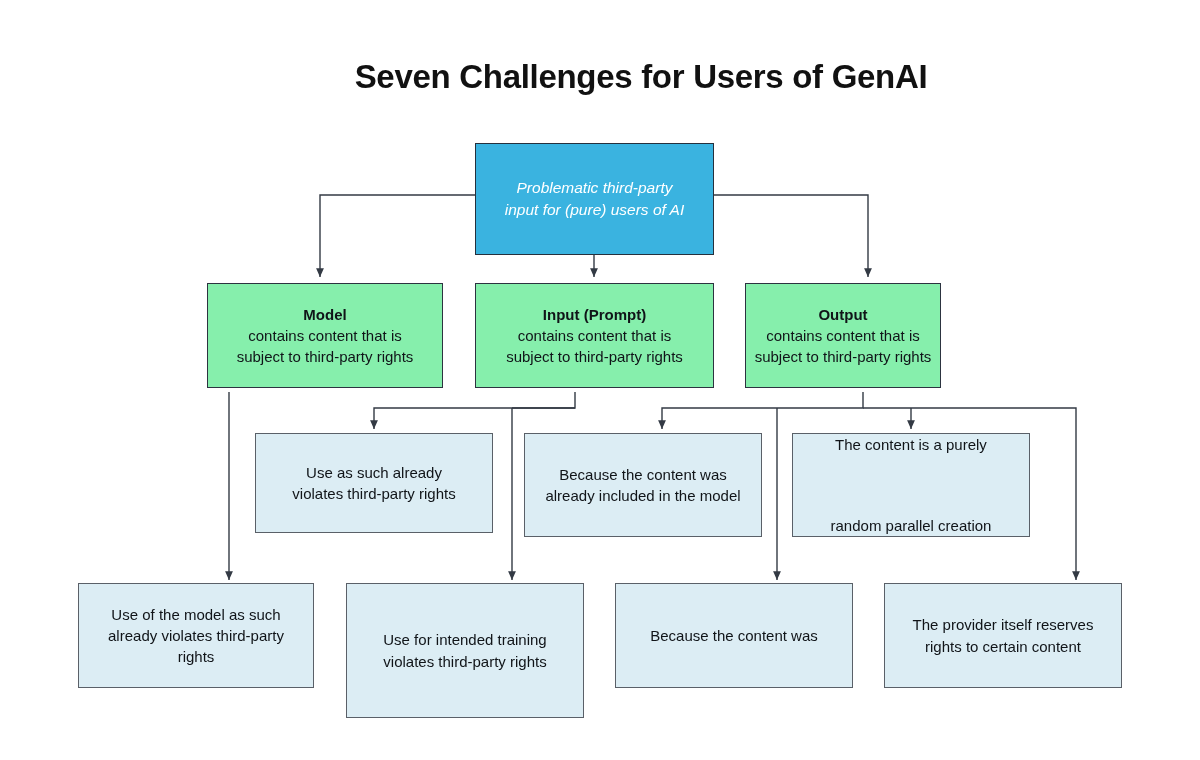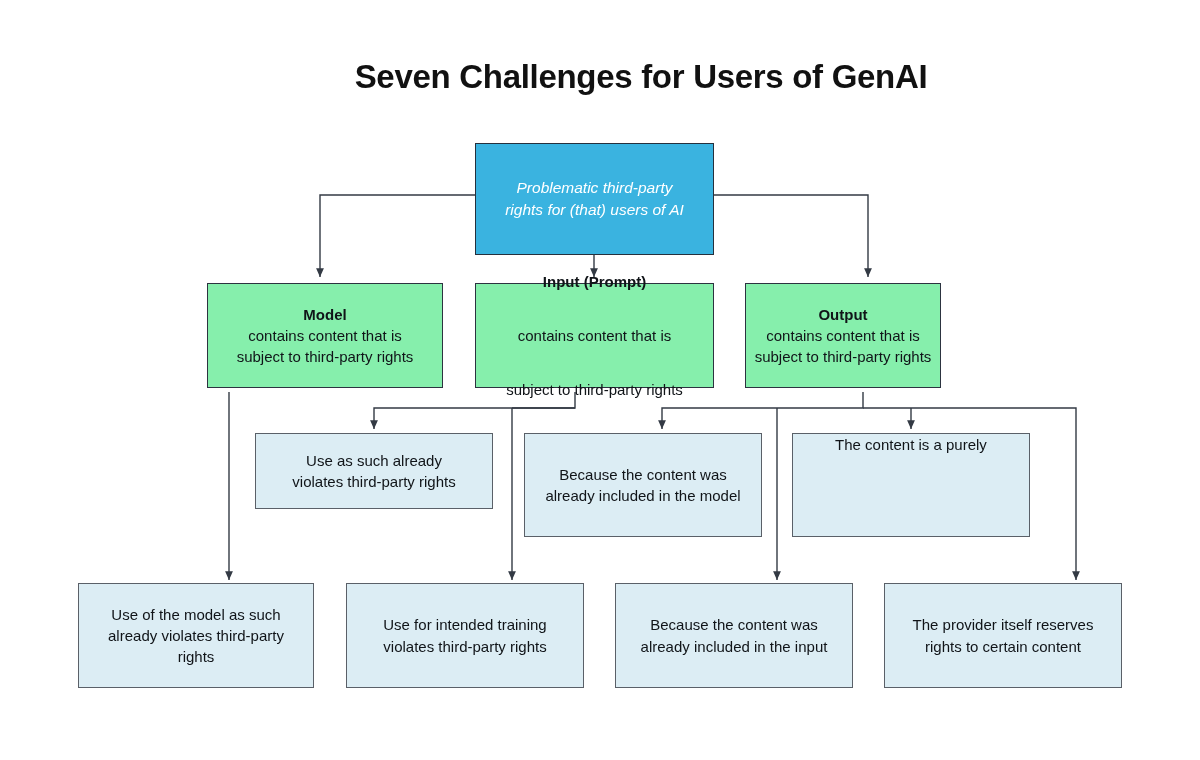--- a/index.html
+++ b/index.html
@@ -104,69 +104,69 @@
 
       <path d="M 863 392 L 863 408 L 662 408 L 662 429" marker-end="url(#arw)"></path>
       <path d="M 911 408 L 911 429" marker-end="url(#arw)"></path>
       <path d="M 863 408 L 1076 408 L 1076 580" marker-end="url(#arw)"></path>
       <path d="M 777 408 L 777 580" marker-end="url(#arw)"></path>
     </g>
   </svg>
 
   <div class="node lvl-root" style="left:475px; top:143px; width:239px; height:112px;">
     <span class="ln">Problematic third-party</span>
-    <span class="ln">rights for (that) users of AI</span>
+    <span class="ln">input for (pure) users of AI</span>
   </div>
 
   <div class="node lvl-mid" style="left:207px; top:283px; width:236px; height:105px;">
     <span class="ln strong">Model</span>
     <span class="ln">contains content that is</span>
     <span class="ln">subject to third-party rights</span>
   </div>
 
-  <div class="node lvl-mid" style="left:475px; top:283px; width:239px; height:105px;gap:33px;">
+  <div class="node lvl-mid" style="left:475px; top:283px; width:239px; height:105px;">
     <span class="ln strong">Input (Prompt)</span>
     <span class="ln">contains content that is</span>
     <span class="ln">subject to third-party rights</span>
   </div>
 
   <div class="node lvl-mid" style="left:745px; top:283px; width:196px; height:105px;">
     <span class="ln strong">Output</span>
     <span class="ln">contains content that is</span>
     <span class="ln">subject to third-party rights</span>
   </div>
 
-  <div class="node lvl-leaf" style="left:255px; top:433px; width:238px; height:76px;">
+  <div class="node lvl-leaf" style="left:255px; top:433px; width:238px; height:100px;">
     <span class="ln">Use as such already</span>
     <span class="ln">violates third-party rights</span>
   </div>
 
   <div class="node lvl-leaf" style="left:524px; top:433px; width:238px; height:104px;">
     <span class="ln">Because the content was</span>
     <span class="ln">already included in the model</span>
   </div>
 
   <div class="node lvl-leaf" style="left:792px; top:433px; width:238px; height:104px;justify-content:space-between;">
     <span class="ln">The content is a purely</span>
+    <span class="ln">random parallel creation</span>
   </div>
 
   <div class="node lvl-leaf" style="left:78px; top:583px; width:236px; height:105px;">
     <span class="ln">Use of the model as such</span>
     <span class="ln">already violates third-party</span>
     <span class="ln">rights</span>
   </div>
 
-  <div class="node lvl-leaf" style="left:346px; top:583px; width:238px; height:105px;">
+  <div class="node lvl-leaf" style="left:346px; top:583px; width:238px; height:135px;">
     <span class="ln">Use for intended training</span>
     <span class="ln">violates third-party rights</span>
   </div>
 
   <div class="node lvl-leaf" style="left:615px; top:583px; width:238px; height:105px;">
     <span class="ln">Because the content was</span>
-    <span class="ln">already included in the input</span>
   </div>
 
   <div class="node lvl-leaf" style="left:884px; top:583px; width:238px; height:105px;">
     <span class="ln">The provider itself reserves</span>
     <span class="ln">rights to certain content</span>
   </div>
 
 </div>
 
 </body></html>

